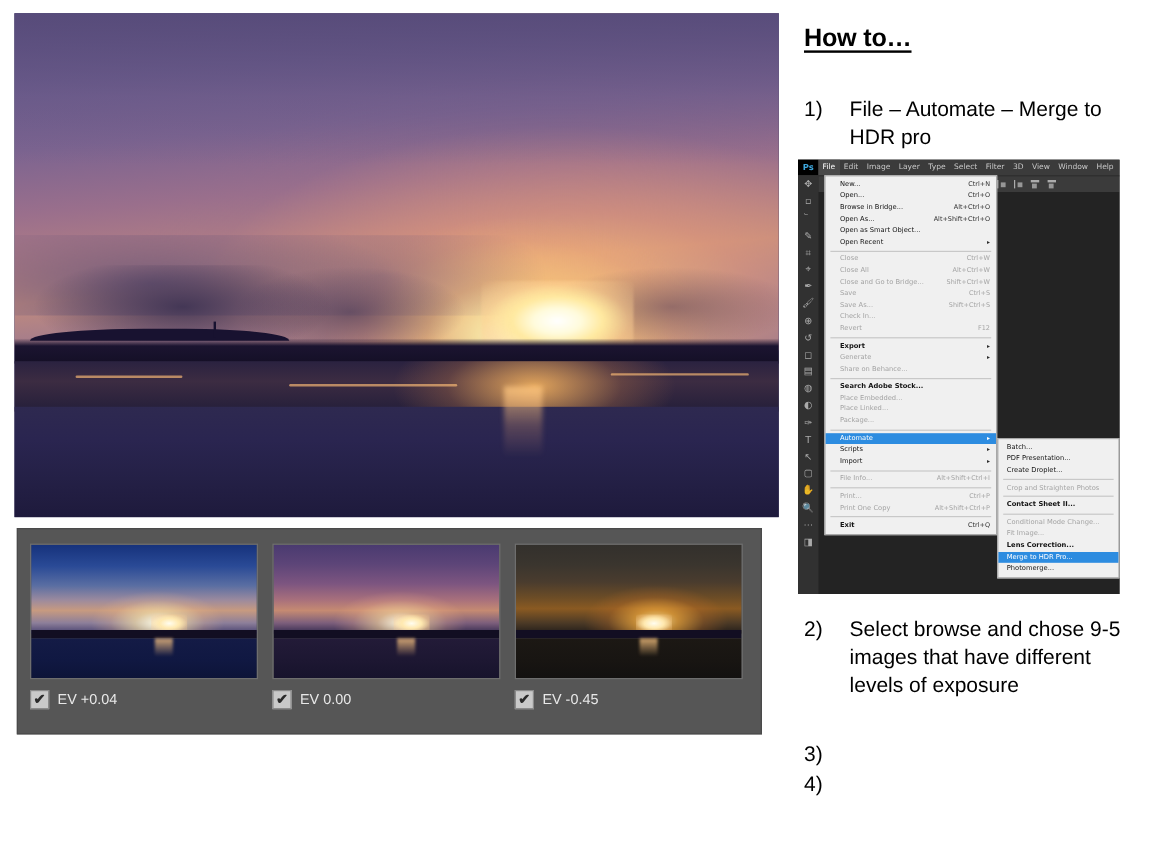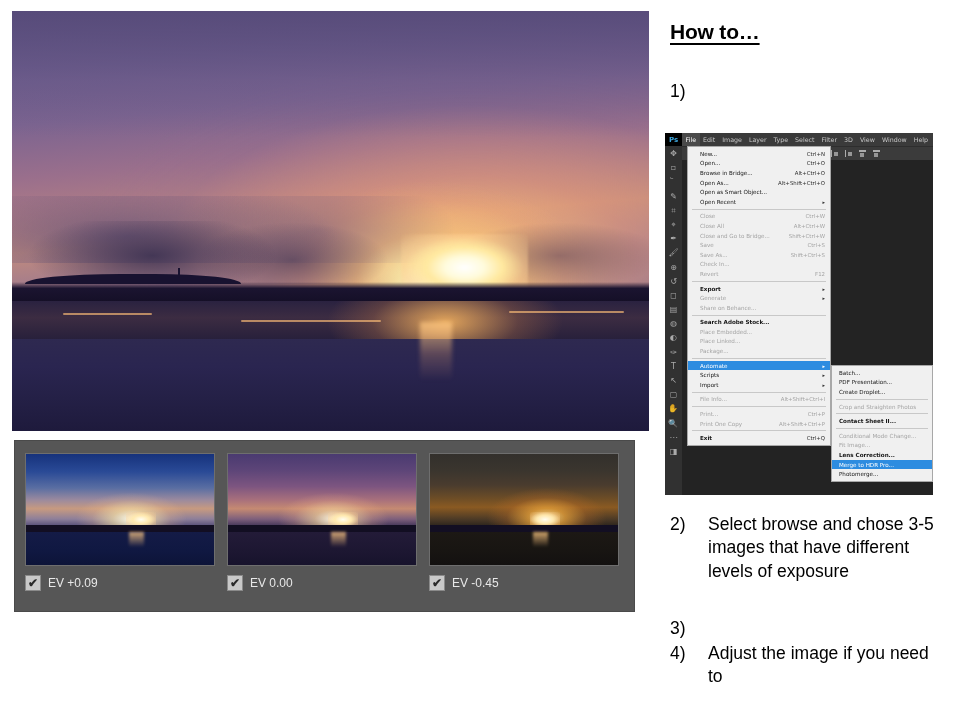--- a/index.html
+++ b/index.html
@@ -346,21 +346,21 @@
     <div class="thumb-cell">
       <div class="thumb-img t1">
         <div class="t-sky"></div>
         <div class="t-sun"></div>
         <div class="t-land"></div>
         <div class="t-water"></div>
         <div class="t-glint"></div>
       </div>
       <div class="thumb-label">
         <span class="chk">✔</span>
-        <span>EV +0.09</span>
+        <span>EV +0.04</span>
       </div>
     </div>
 
     <div class="thumb-cell">
       <div class="thumb-img t2">
         <div class="t-sky"></div>
         <div class="t-sun"></div>
         <div class="t-land"></div>
         <div class="t-water"></div>
         <div class="t-glint"></div>
@@ -386,34 +386,34 @@
     </div>
 
   </div>
 
   <div id="right-col">
 
     <div id="howto-title">How to…</div>
 
     <div class="step" id="step1">
       <span class="num">1)</span>
+      <span class="txt">File – Automate – Merge to HDR pro</span>
     </div>
 
     <div class="step" id="step2">
       <span class="num">2)</span>
-      <span class="txt">Select browse and chose 3-5 images that have different levels of exposure</span>
+      <span class="txt">Select browse and chose 9-5 images that have different levels of exposure</span>
     </div>
 
     <div class="step" id="step3">
       <span class="num">3)</span>
     </div>
 
     <div class="step" id="step4">
       <span class="num">4)</span>
-      <span class="txt">Adjust the image if you need to</span>
     </div>
 
   </div>
 
   <div id="ps-shot">
 
     <div id="ps-canvas"></div>
 
     <div id="ps-menubar">
       <div id="ps-logo">Ps</div>

